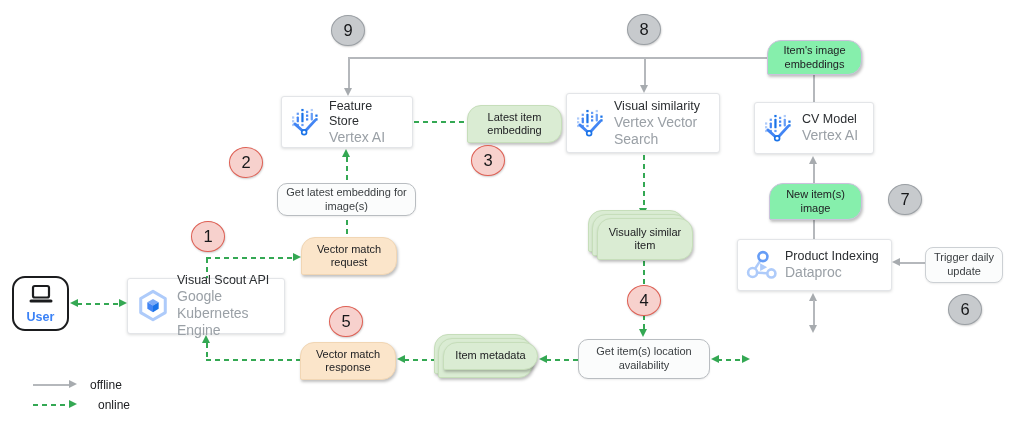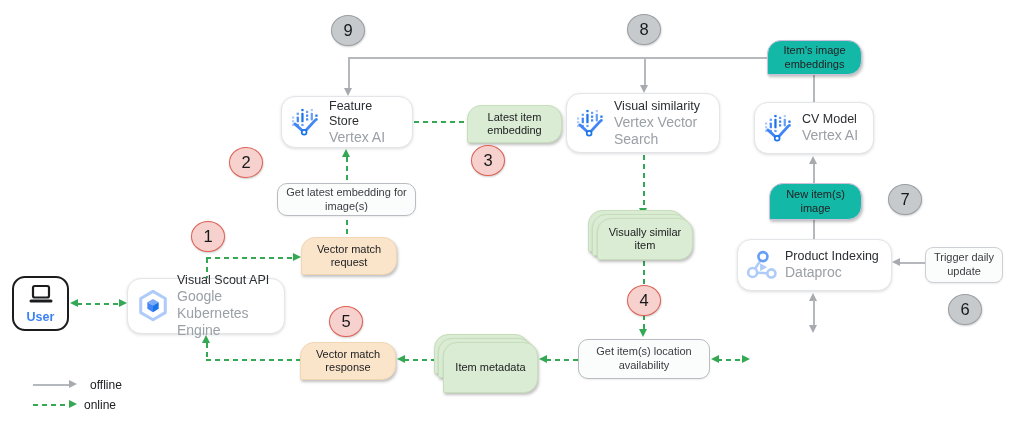--- a/index.html
+++ b/index.html
@@ -13,32 +13,32 @@
   .gdv{width:1.8px;background:repeating-linear-gradient(180deg,#34a853 0 5px,transparent 5px 9px)}
   
   .ah{position:absolute;width:0;height:0}
   .ah.r{border-top:4.5px solid transparent;border-bottom:4.5px solid transparent;border-left:8px solid}
   .ah.l{border-top:4.5px solid transparent;border-bottom:4.5px solid transparent;border-right:8px solid}
   .ah.u{border-left:4.5px solid transparent;border-right:4.5px solid transparent;border-bottom:8px solid}
   .ah.d{border-left:4.5px solid transparent;border-right:4.5px solid transparent;border-top:8px solid}
   .ah.green{color:#34a853}.ah.gray{color:#a7abaf}
   
   .card{position:absolute;display:flex;align-items:center;gap:7px;background:#fff;
-        border:1px solid #e3e5e8;border-radius:14px;box-shadow:0 1px 3px rgba(60,64,67,.18);
+        border:1px solid #e3e5e8;border-radius:3px;box-shadow:0 1px 3px rgba(60,64,67,.18);
         padding:8px 8px;box-sizing:border-box}
   .card .ic{flex:0 0 auto;display:flex;align-items:center}
   .card .t{font-size:12.5px;color:#2b2e31;font-weight:500;line-height:1.2}
   .card .s{font-size:14px;color:#9aa0a6;line-height:1.2}
   
   .pill{position:absolute;display:flex;flex-direction:column;align-items:center;justify-content:center;
         text-align:center;font-size:11px;color:#202124;line-height:1.2;
         border-radius:14px 14px 14px 2px;box-shadow:1px 2px 3px rgba(0,0,0,.25);box-sizing:border-box;padding:2px 6px}
   .pill strong{font-weight:400}
   .pill.green{background:#daecd3;border:1px solid #c6deba}
-  .pill.purple{background:#14b8a6;border:1px solid #cbc1dc}
+  .pill.purple{background:#86efac;border:1px solid #cbc1dc}
   .pill.orange{background:#fbe5ca;border:1px solid #f1d6b4}
   
   .wbox{position:absolute;display:flex;align-items:center;justify-content:center;text-align:center;
         font-size:11px;color:#3c4043;background:#fbfcfc;border:1.4px solid #b9bdc1;border-radius:10px;
         line-height:1.25;box-sizing:border-box;padding:2px 6px;box-shadow:0 1px 2px rgba(0,0,0,.08)}
   .wbox.light{border:1.2px solid #ccd0d4;border-radius:8px}
   
   .step{position:absolute;width:34px;height:31px;border-radius:50%;display:flex;align-items:center;
         justify-content:center;font-size:16.5px;font-weight:500;color:#17181a;box-sizing:border-box;
         box-shadow:0.5px 1px 2px rgba(0,0,0,.2)}
@@ -245,21 +245,21 @@
   </div>
   <div class="pill green" style="left:467px;top:105px;width:95px;height:38px">
     <span>Latest item embedding</span>
   </div>
   <div class="pill purple" style="left:769px;top:183px;width:93px;height:37px">
     <span>New item(s) image</span>
   </div>
   <div class="pill green" style="left:597px;top:218px;width:96px;height:42px">
     <span>Visually similar item</span>
   </div>
-  <div class="pill green" style="left:443px;top:342px;width:95px;height:51px">
+  <div class="pill green" style="left:443px;top:342px;width:95px;height:28px">
     <span>Item metadata</span>
   </div>
   <div class="pill orange" style="left:301px;top:237px;width:96px;height:38px">
     <span>Vector match</span>
     <strong>request</strong>
   </div>
   <div class="pill orange" style="left:300px;top:342px;width:96px;height:38px">
     <span>Vector match</span>
     <strong>response</strong>
   </div>
@@ -300,15 +300,15 @@
     </div>
   <div class="step red" style="left:329px;top:306px">
       <span>5</span>
     </div>
 
   <div class="glh" style="left:33px;top:384px;width:38px"></div>
   <div class="ah r gray" style="left:69px;top:380px"></div>
   <div class="lg" style="left:90px;top:379px">offline</div>
   <div class="gdh" style="left:33px;top:404px;width:38px"></div>
   <div class="ah r green" style="left:69px;top:400px"></div>
-  <div class="lg" style="left:84px;top:399px">online</div>
+  <div class="lg" style="left:98px;top:399px">online</div>
 
 </div>
 
 </body></html>

